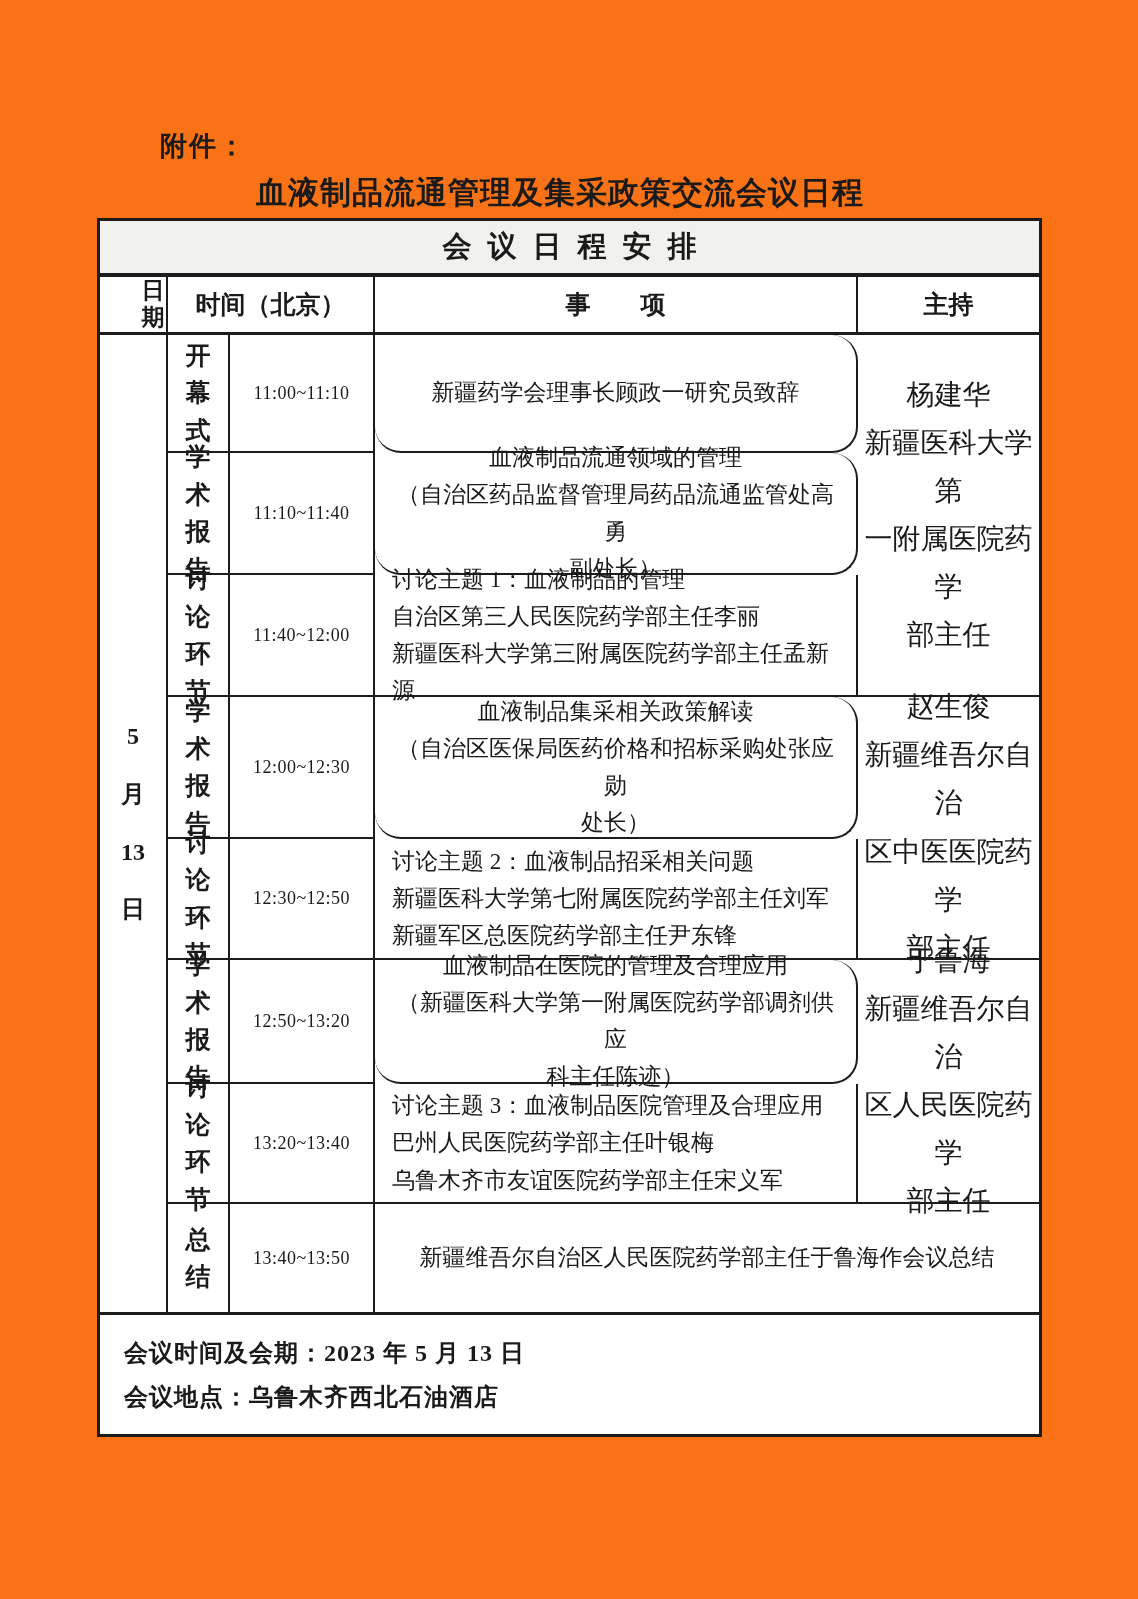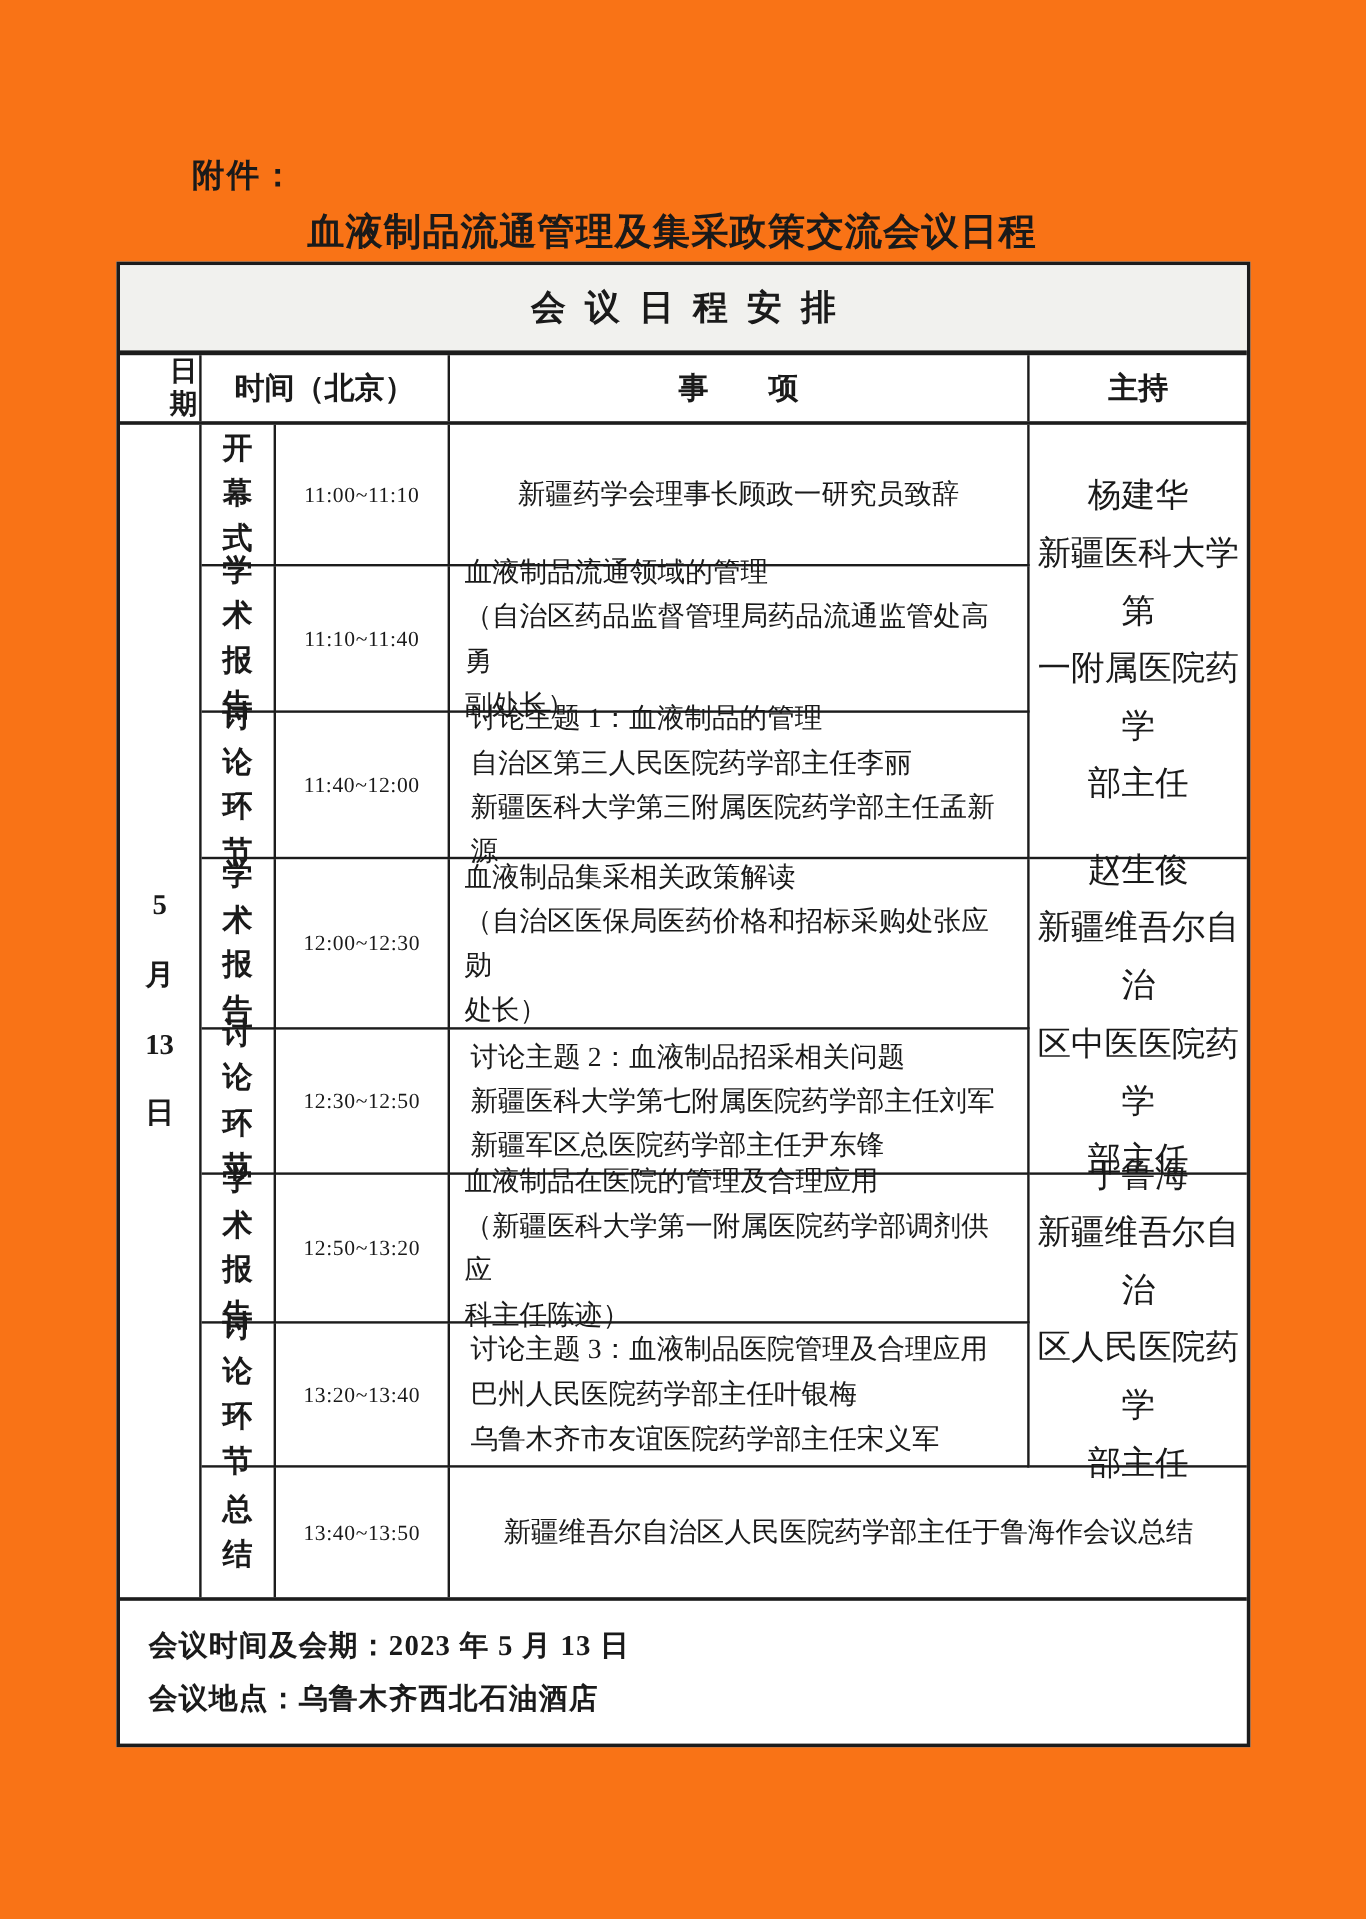--- a/index.html
+++ b/index.html
@@ -22,21 +22,21 @@
   .speck{
     position:absolute;left:103px;top:258px;width:5px;height:7px;border-radius:50%;
     background:#8a8a8a;opacity:.55;
   }
   
   .table{
     position:absolute;left:97px;top:218px;width:945px;
     border:3px solid var(--line);background:#fff;
   }
   .band{
-    height:75px;display:flex;align-items:center;justify-content:center;
+    height:56px;display:flex;align-items:center;justify-content:center;
     font-size:29px;font-weight:700;letter-spacing:16px;text-indent:16px;
     background:#f1f1ee;border-bottom:4px solid var(--line);
   }
   .hrow{
     display:grid;grid-template-columns:68px 207px 483px 1fr;height:58px;
     border-bottom:3px solid var(--line);
   }
   .hcell{
     display:flex;align-items:center;justify-content:center;
     font-size:25px;font-weight:700;border-right:2px solid var(--line);
@@ -64,21 +64,21 @@
     text-align:center;font-size:25px;font-weight:600;
   }
   .time{
     grid-column:3;display:flex;align-items:center;justify-content:center;
     font-size:18px;letter-spacing:.5px;
   }
   .item{
     grid-column:4;display:flex;align-items:center;white-space:pre-line;
     font-size:23px;line-height:1.62;padding:4px 12px;font-weight:500;
   }
-  .item.center{justify-content:center;text-align:left;}
+  .item.center{justify-content:center;text-align:center;border-radius:26px;}
   .item.left{justify-content:flex-start;text-align:left;padding-left:17px;}
   .item.span2{grid-column:4/6;border-right:none;justify-content:center;text-align:center;}
   .host{
     grid-column:5;border-right:none;
     display:flex;align-items:center;justify-content:center;text-align:center;
     white-space:pre-line;font-size:28px;line-height:1.72;font-weight:500;
   }
   .r1{grid-row:1}.r2{grid-row:2}.r3{grid-row:3}.r4{grid-row:4}
   .r5{grid-row:5}.r6{grid-row:6}.r7{grid-row:7}.r8{grid-row:8}
   .h1{grid-row:1/4}.h2{grid-row:4/6}.h3{grid-row:6/8}

